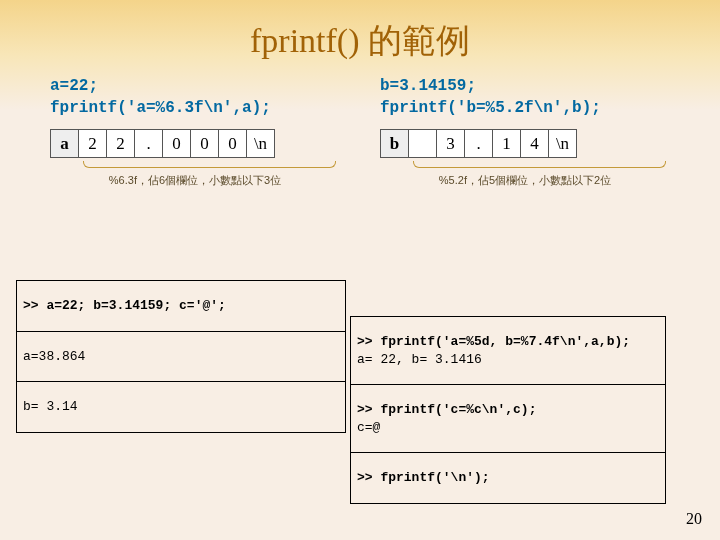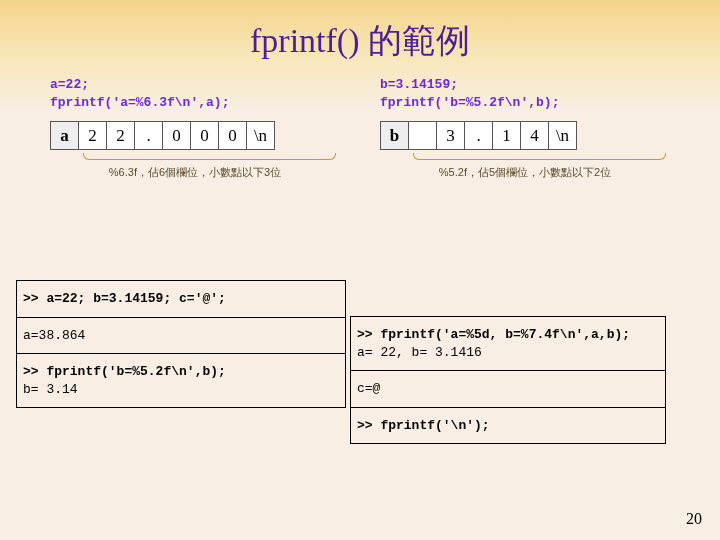--- a/index.html
+++ b/index.html
@@ -16,38 +16,38 @@
     top: 0; left: 0; right: 0;
     height: 110px;
     background: linear-gradient(to bottom, #f4d48a 0%, #f8e6b8 50%, #f8eee4 100%);
   }
   .title {
     position: relative;
     font-size: 34px;
     font-family: "Times New Roman", "Microsoft JhengHei", serif;
     text-align: center;
     padding-top: 18px;
-    color: #4c1d95;
+    color: #a16207;
     z-index: 2;
   }
   .examples-row {
     position: relative;
     display: flex;
     gap: 40px;
     padding: 12px 50px 0 50px;
     z-index: 2;
   }
   .example-col {
     flex: 1;
   }
   .src-lines {
     font-family: "Courier New", monospace;
     font-weight: bold;
-    font-size: 13px;
-    color: #6d28d9;
+    font-size: 16px;
+    color: #0369a1;
     line-height: 1.35;
     margin-bottom: 10px;
   }
   .ex-table {
     border-collapse: collapse;
     margin-bottom: 3px;
   }
   .ex-table td {
     border: 1px solid #555;
     width: 28px;
@@ -103,21 +103,21 @@
     width: 330px;
   }
   .cmd-boxes-right {
     position: absolute;
     left: 350px;
     top: 316px;
     width: 316px;
   }
   .cmd-box {
     border: 1px solid #000;
-    padding: 9px 6px;
+    padding: 16px 6px;
     font-family: "Courier New", monospace;
     font-size: 13px;
     line-height: 1.35;
     background: #f8eee4;
     margin-bottom: -1px;
   }
   .cmd-box .bold { font-weight: bold; }
   .slide-num {
     position: absolute;
     right: 18px;
@@ -187,31 +187,31 @@
 </div>
 
 <div class="cmd-boxes">
   <div class="cmd-box">
     <span class="bold">&gt;&gt; a=22; b=3.14159; c='@';</span>
   </div>
   <div class="cmd-box">
     <div>a=38.864</div>
   </div>
   <div class="cmd-box">
-    <div class="bold">&gt;&gt; fprintf('b=%5.2f\n',b);</div>
     <div>b= 3.14</div>
   </div>
 </div>
 
 <div class="cmd-boxes-right">
   <div class="cmd-box">
     <div class="bold">&gt;&gt; fprintf('a=%5d, b=%7.4f\n',a,b);</div>
     <div>a=   22, b= 3.1416</div>
   </div>
   <div class="cmd-box">
+    <div class="bold">&gt;&gt; fprintf('c=%c\n',c);</div>
     <div>c=@</div>
   </div>
   <div class="cmd-box">
     <span class="bold">&gt;&gt; fprintf('\n');</span>
   </div>
 </div>
 
 <div class="slide-num">20</div>
 
 </body></html>

